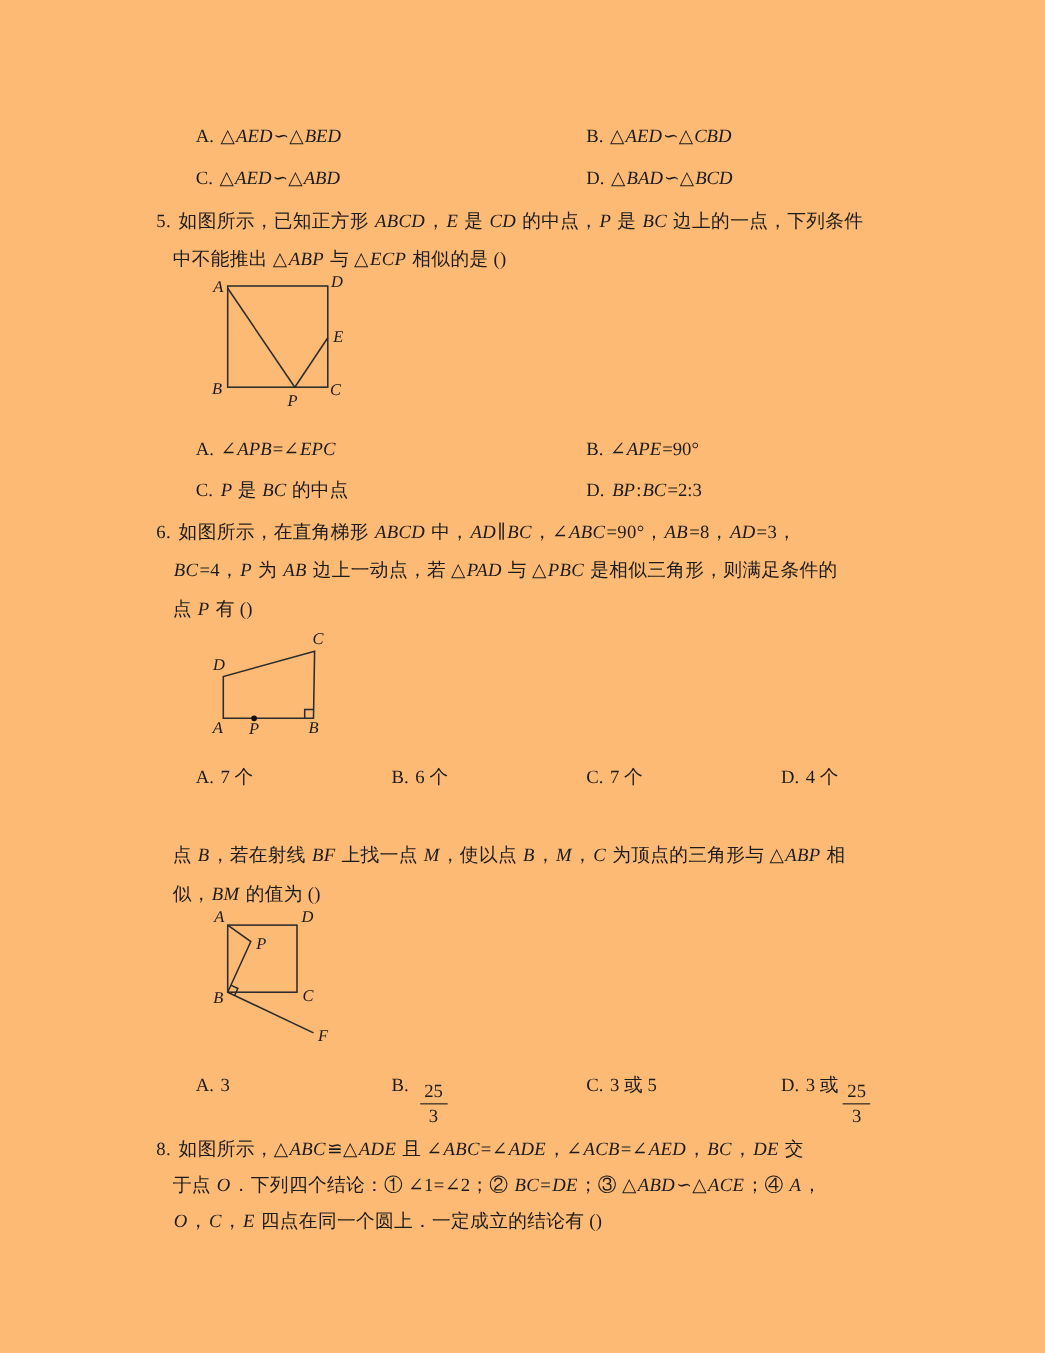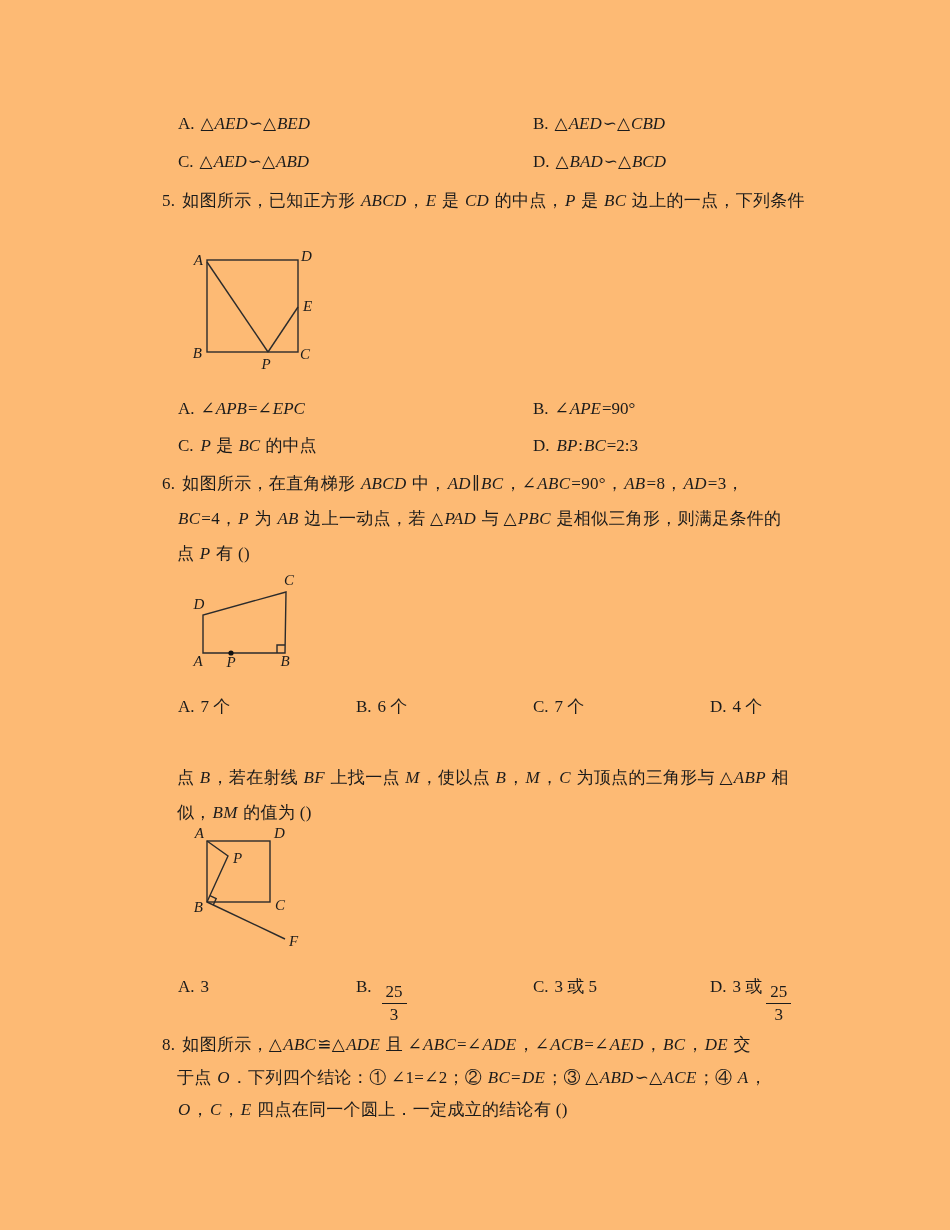--- a/index.html
+++ b/index.html
@@ -6,21 +6,21 @@
   .page{
     position:relative;
     width:950px;height:1230px;
     background:#fdba74;
     color:#1b1b1b;
     font-family:"Liberation Serif","DejaVu Serif",serif;
     font-size:17px;
     overflow:hidden;
   }
   .abs{position:absolute;}
-  .qline{white-space:nowrap;line-height:24px;letter-spacing:0.3px;margin-left:20px;}
+  .qline{white-space:nowrap;line-height:24px;letter-spacing:0.3px;}
   .qnum{display:inline-block;margin-right:7px;}
   .opt{white-space:nowrap;line-height:24px;}
   .opt .lab{display:inline-block;margin-right:6px;}
   .opt .txt i, .qline i{font-style:italic;padding:0 1px;}
   .opt-flex{display:inline-flex;align-items:center;white-space:nowrap;}
   .frac{display:inline-flex;flex-direction:column;align-items:center;line-height:1.15;margin-left:4px;vertical-align:middle;font-size:17px;margin-top:32px;}
   .frac .fnum{padding:0 4px 1px 4px;border-bottom:1.3px solid #1b1b1b;}
   .frac .fden{padding-top:1px;}
   svg text{
     font-family:"Liberation Serif","DejaVu Serif",serif;
@@ -44,20 +44,23 @@
   </div>
   <div class="abs opt" style="left:178px;top:150px;">
     <span class="lab">C.</span><span class="txt">△<i>AED</i>∽△<i>ABD</i></span>
   </div>
   <div class="abs opt" style="left:533px;top:150px;">
     <span class="lab">D.</span><span class="txt">△<i>BAD</i>∽△<i>BCD</i></span>
   </div>
 
   <div class="abs qline" style="left:142px;top:189px;">
     <span class="qnum">5.</span><span>如图所示，已知正方形 <i>ABCD</i>，<i>E</i> 是 <i>CD</i> 的中点，<i>P</i> 是 <i>BC</i> 边上的一点，下列条件</span>
+  </div>
+  <div class="abs qline" style="left:157px;top:224px;">
+    <span>中不能推出 △<i>ABP</i> 与 △<i>ECP</i> 相似的是 ()</span>
   </div>
 
   <div class="abs" style="left:185px;top:245px;">
     <svg width="165" height="135" viewBox="0 0 165 135">
       <rect class="shape" x="22" y="15" width="91" height="92"></rect>
       <path class="shape" d="M 22 17 L 83 107"></path>
       <path class="shape" d="M 83 107 L 113 62"></path>
       <text x="18" y="20" text-anchor="end">A</text>
       <text x="116" y="16" text-anchor="start">D</text>
       <text x="17" y="113" text-anchor="end">B</text>

